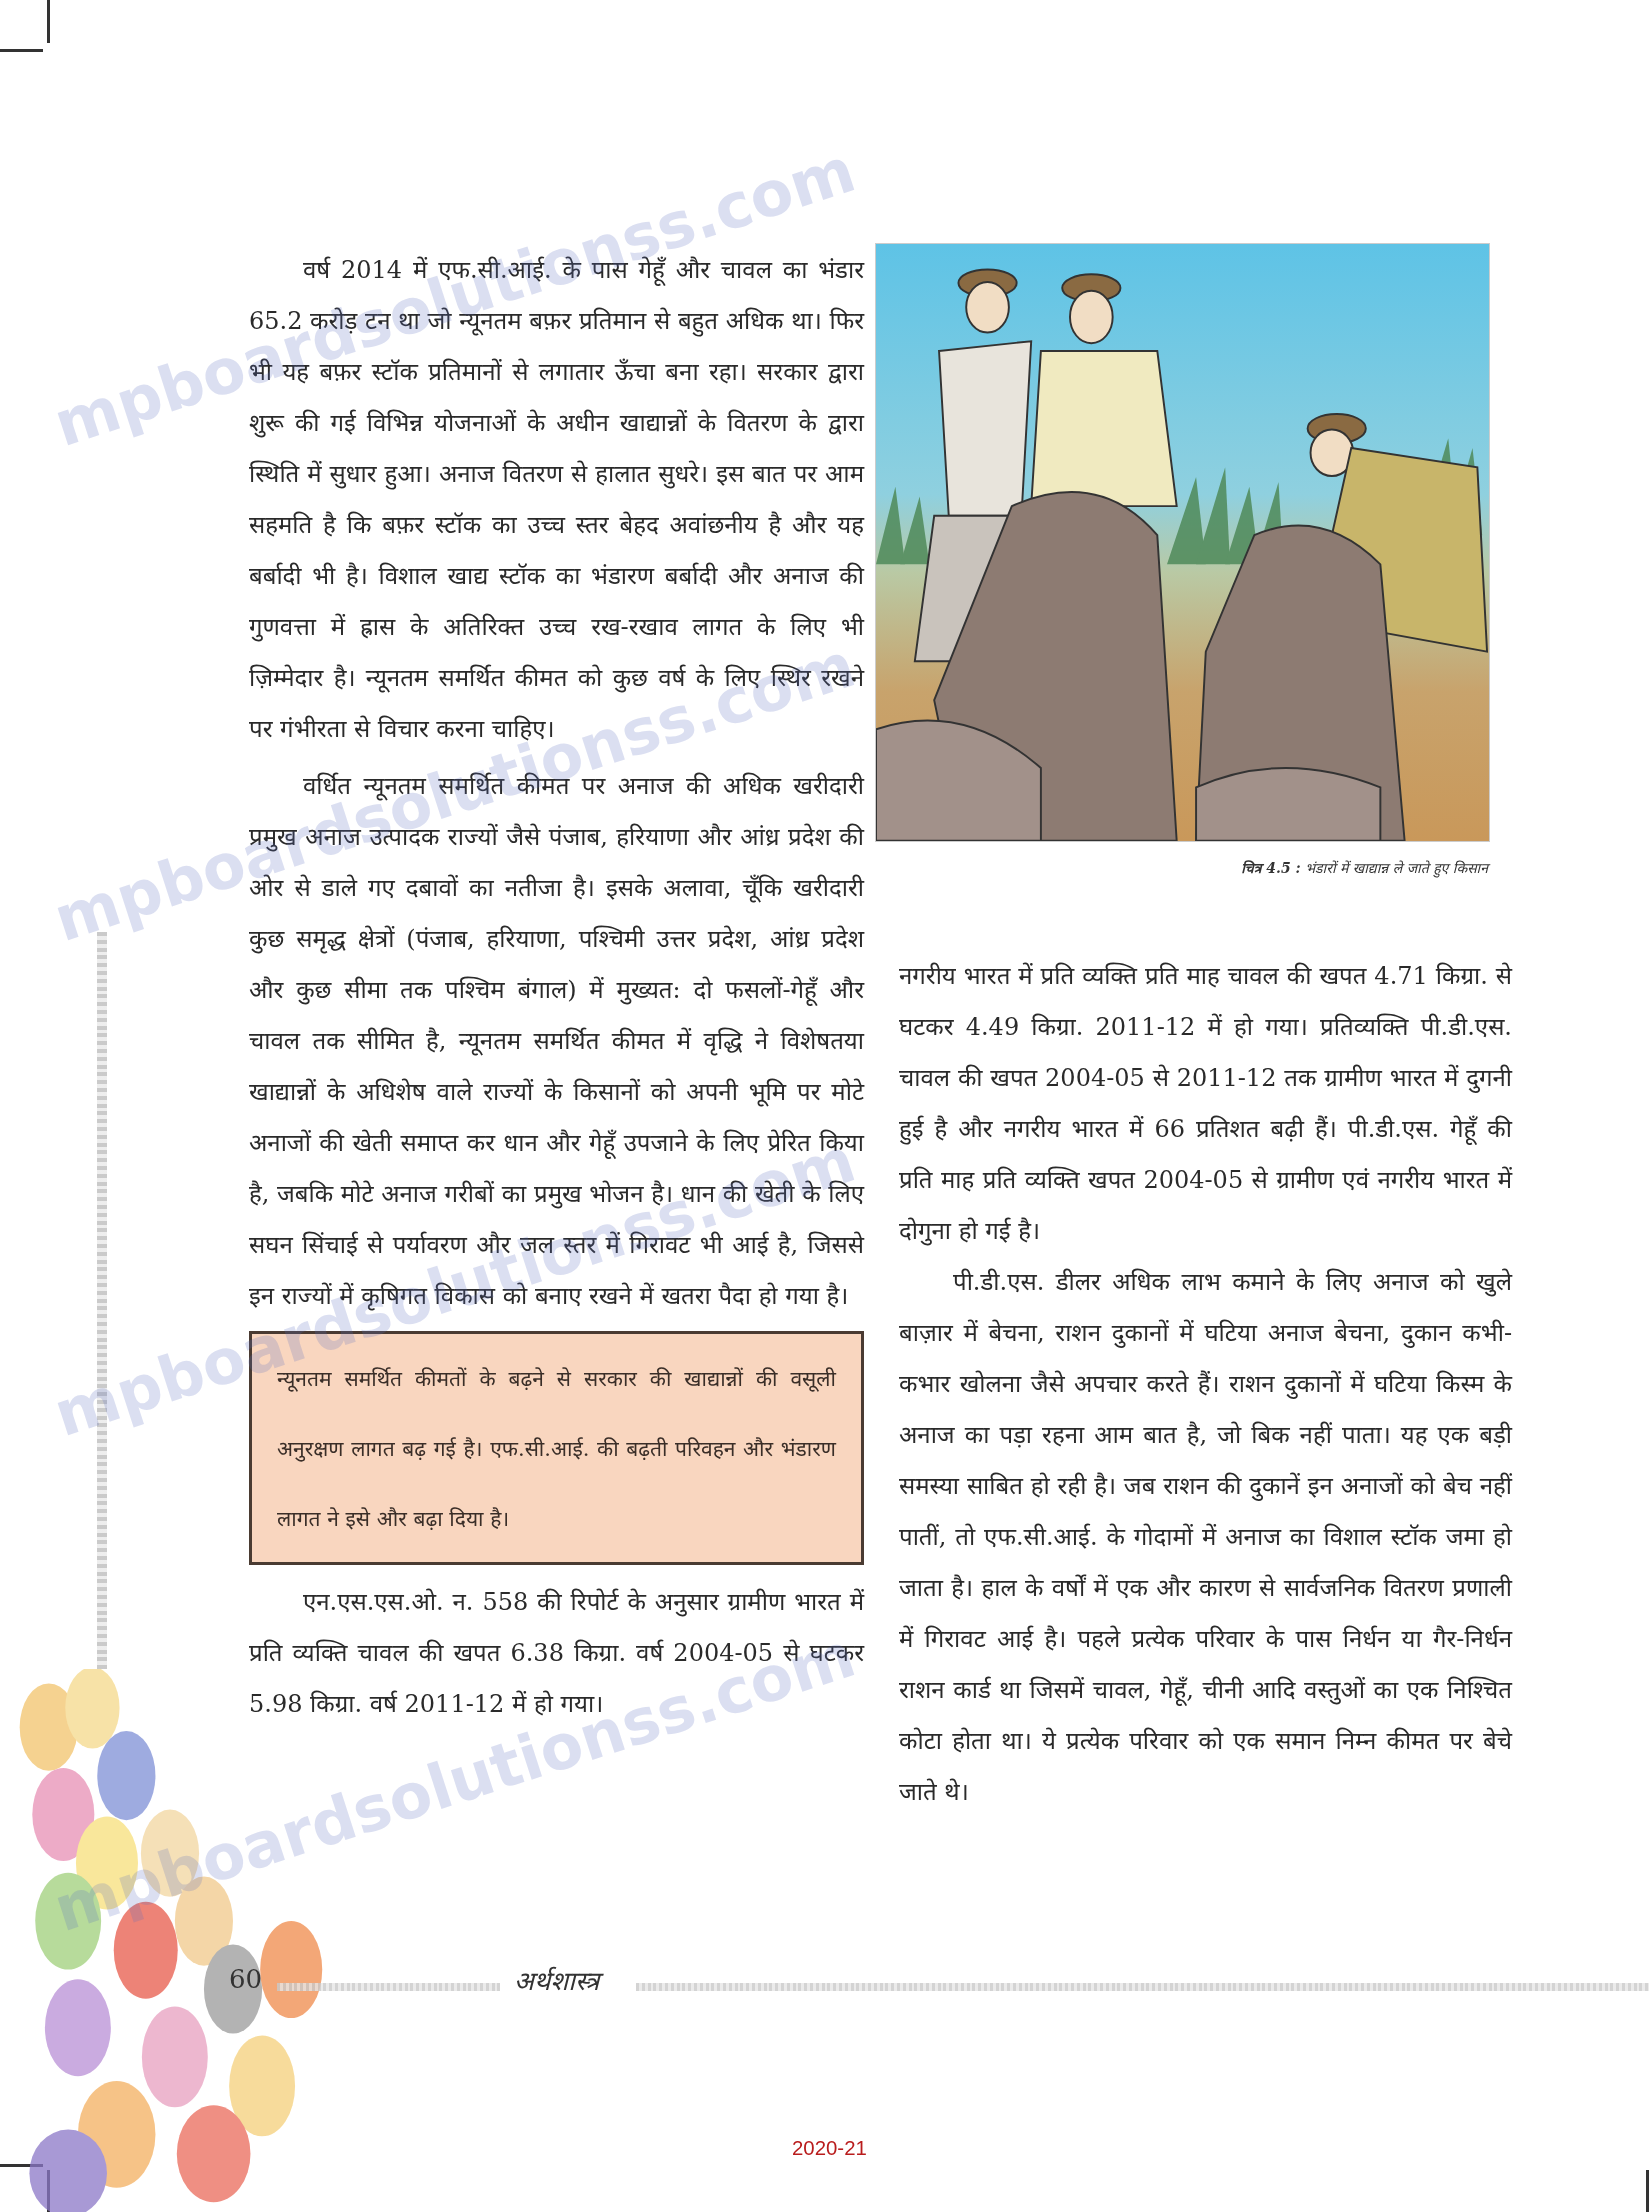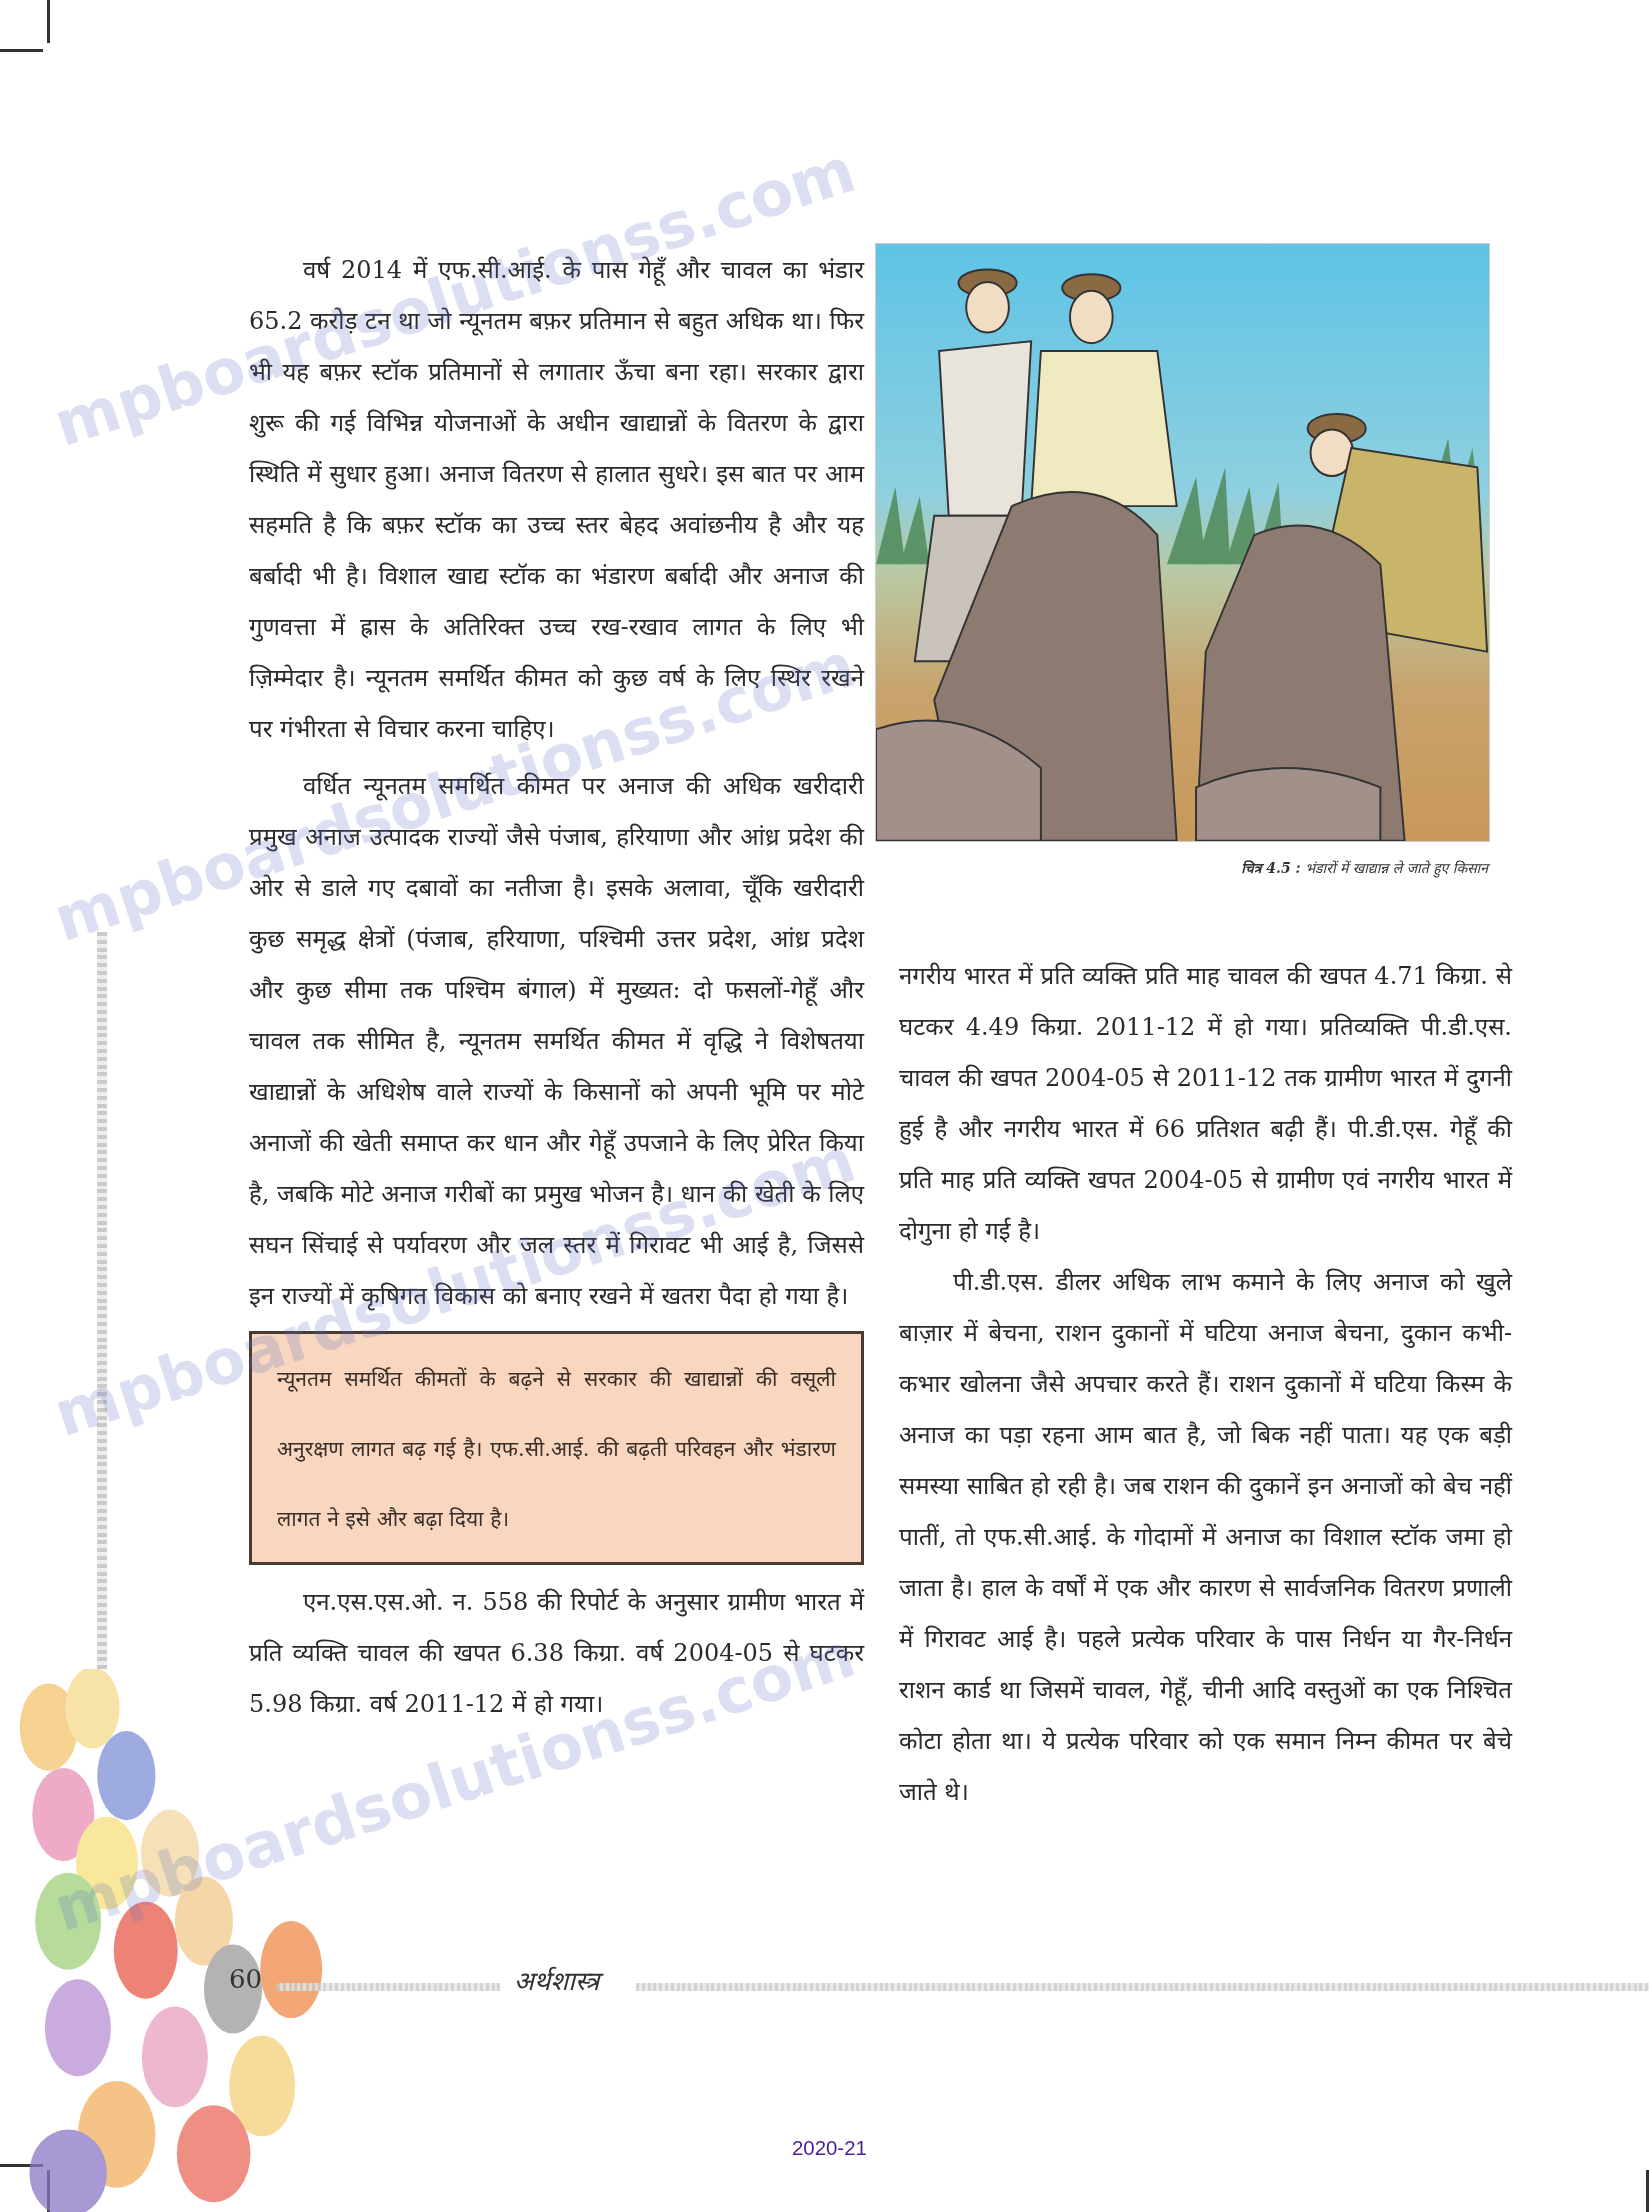--- a/index.html
+++ b/index.html
@@ -32,21 +32,21 @@
   }
   .caption {
     position: absolute; left: 875px; top: 858px; width: 613px; text-align: right;
     font-style: italic; font-size: 14px; color: #333;
   }
   .caption b { font-weight: bold; }
   .footer-num { position: absolute; left: 229px; top: 1964px; font-size: 26px; color: #333; }
   .footer-title { position: absolute; left: 514px; top: 1962px; font-size: 26px; font-style: italic; color: #333; }
   .footer-rule { position: absolute; height: 7.8px; top: 1983px;
     background: repeating-linear-gradient(90deg, #c9c9c9 0 2.9px, #e6e6e6 2.9px 5.8px); opacity: .8; }
-  .year { position: absolute; left: 792px; top: 2137px; font-family: "Liberation Sans", sans-serif; font-size: 20.4px; color: #4c1d95; text-align: center; }
+  .year { position: absolute; left: 792px; top: 2137px; font-family: "Liberation Sans", sans-serif; font-size: 20.4px; color: #b91c1c; text-align: center; }
   .side-rule { position: absolute; left: 97px; top: 932px; width: 9.7px; height: 737px;
     background: repeating-linear-gradient(180deg, #bdbdbd 0 3.9px, #e9e9e9 3.9px 7.8px); opacity: .8; }
   .crowd { position: absolute; left: 9.7px; top: 1669px; width: 320px; height: 543px; }
 </style>
 </head>
 <body>
 
 <div class="crop" style="left:47px;top:0;width:2.9px;height:43px;"></div>
 <div class="crop" style="left:0;top:49px;width:43px;height:2.9px;"></div>
 <div class="crop" style="left:0;top:2164px;width:43px;height:2.9px;"></div>

